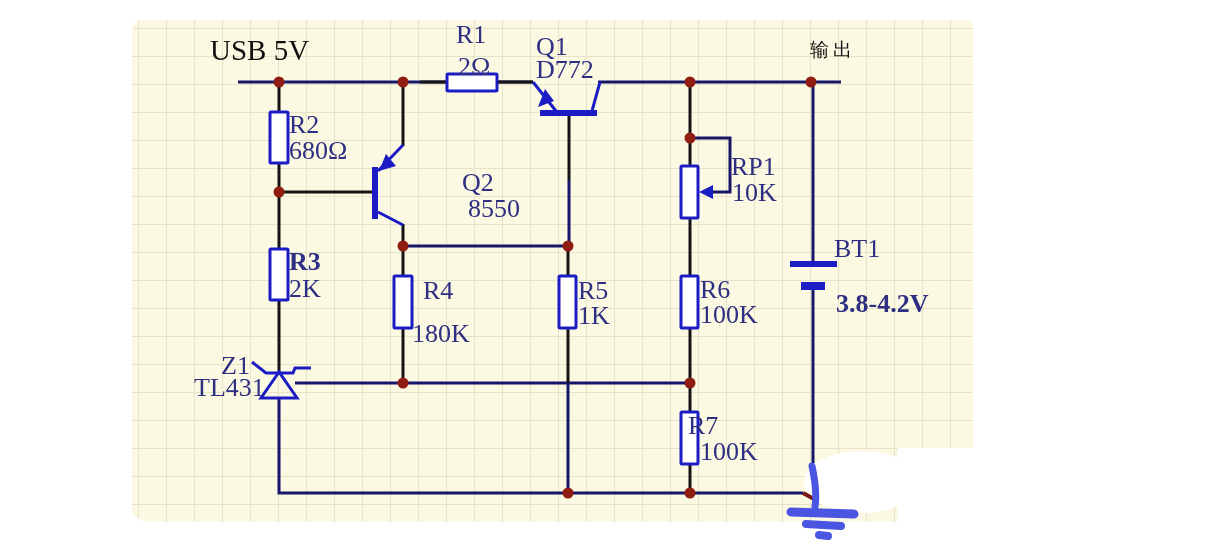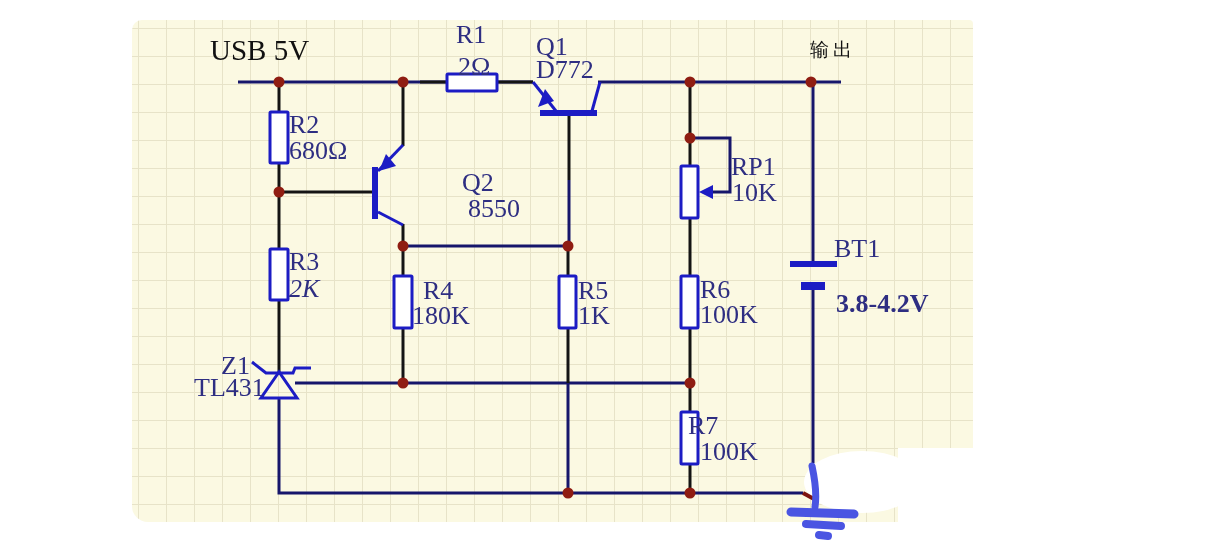--- a/index.html
+++ b/index.html
@@ -144,25 +144,25 @@
 
   <div class="lbl" style="left:536px;top:34px;">Q1</div>
   <div class="lbl" style="left:536px;top:57px;">D772</div>
 
   <div class="lbl" style="left:289px;top:112px;">R2</div>
   <div class="lbl" style="left:289px;top:138px;">680Ω</div>
 
   <div class="lbl" style="left:462px;top:170px;">Q2</div>
   <div class="lbl" style="left:462px;top:196px;margin-left:6px;">8550</div>
 
-  <div class="lbl" style="left:289px;top:249px;">R3</div>
-  <div class="lbl" style="left:289px;top:276px;font-style:italic;">2K</div>
+  <div class="lbl" style="left:289px;top:249px;font-weight:bold;">R3</div>
+  <div class="lbl" style="left:289px;top:276px;">2K</div>
 
   <div class="lbl" style="left:423px;top:278px;text-align:right;">R4</div>
-  <div class="lbl" style="left:412px;top:303px;">180K</div>
+  <div class="lbl" style="left:412px;top:321px;">180K</div>
 
   <div class="lbl" style="left:578px;top:278px;">R5</div>
   <div class="lbl" style="left:578px;top:303px;">1K</div>
 
   <div class="lbl" style="left:731px;top:154px;">RP1</div>
   <div class="lbl" style="left:732px;top:180px;">10K</div>
 
   <div class="lbl" style="left:700px;top:277px;">R6</div>
   <div class="lbl" style="left:700px;top:302px;">100K</div>
 

